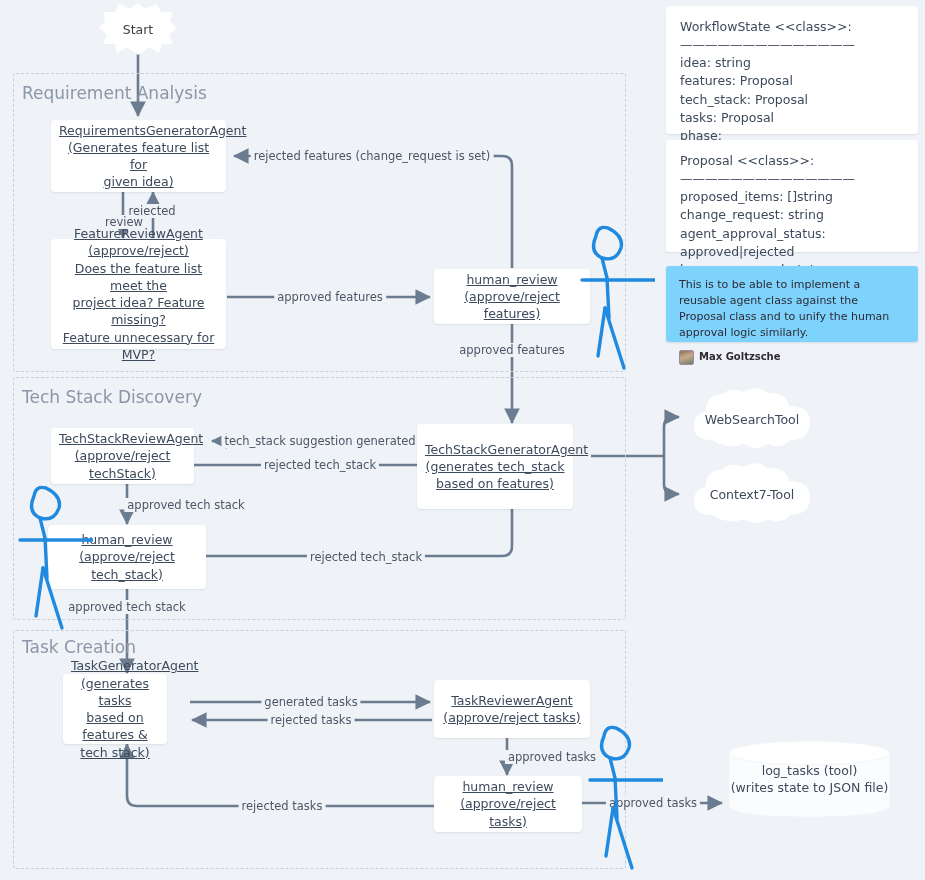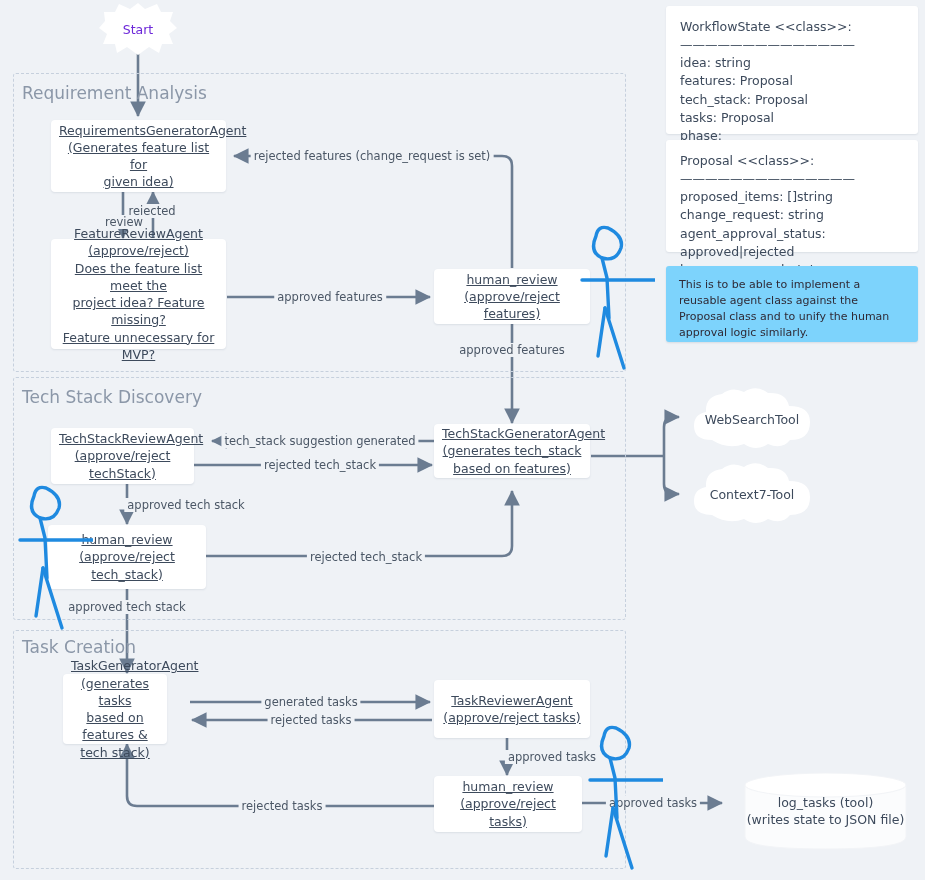--- a/index.html
+++ b/index.html
@@ -97,21 +97,21 @@
     position:absolute;z-index:4;
     display:flex;align-items:center;justify-content:center;
     color:#3d4a5c;font-size:12.5px;text-align:center;line-height:1.4;
   }
   .dbnode svg{position:absolute;left:0;top:0;}
   .dbnode span{position:relative;z-index:2;white-space:pre-line;}
   .stick{position:absolute;z-index:6;}
   .startnode{
     position:absolute;z-index:4;
     display:flex;align-items:center;justify-content:center;
-    color:#6d28d9;font-size:12.5px;
+    color:#404040;font-size:12.5px;
   }
   .startnode svg{position:absolute;left:0;top:0;}
   .startnode span{position:relative;z-index:2;}
 </style>
 </head>
 <body>
 
 <div id="canvas">
 
   <div class="section" style="left:13px;top:73px;width:611px;height:297px;"></div>
@@ -223,21 +223,21 @@
   <div class="node" style="left:434px;top:269px;width:156px;height:55px;">
     <span>human_review
 (approve/reject features)</span>
   </div>
 
   <div class="node" style="left:51px;top:428px;width:143px;height:56px;">
     <span>TechStackReviewAgent
 (approve/reject techStack)</span>
   </div>
 
-  <div class="node" style="left:434px;top:424px;width:156px;height:54px;">
+  <div class="node" style="left:417px;top:424px;width:156px;height:85px;">
     <span>TechStackGeneratorAgent
 (generates tech_stack
 based on features)</span>
   </div>
 
   <div class="node" style="left:48px;top:525px;width:158px;height:64px;">
     <span>human_review
 (approve/reject
 tech_stack)</span>
   </div>
@@ -266,21 +266,21 @@
     <span>WebSearchTool</span>
   </div>
 
   <div class="cloudnode" style="left:686px;top:461px;width:132px;height:66px;">
     <svg width="132" height="66" viewBox="0 0 132 66">
       <path d="M26,54 Q8,54 8,40 Q8,28 20,26 Q19,10 36,8 Q46,0 58,6 Q70,-2 82,7 Q100,6 103,20 Q124,20 124,36 Q124,54 104,54 Q96,64 82,58 Q70,66 58,58 Q42,64 26,54 Z" fill="#ffffff"></path>
     </svg>
     <span>Context7-Tool</span>
   </div>
 
-  <div class="dbnode" style="left:728px;top:772px;width:163px;height:78px;margin-left:16px;">
+  <div class="dbnode" style="left:728px;top:740px;width:163px;height:78px;">
     <svg width="163" height="78" viewBox="0 0 163 78">
       <path d="M1,13 L1,65 Q1,77 81.5,77 Q162,77 162,65 L162,13 Z" fill="#fbfcfd" stroke="#f2f4f7" stroke-width="1"></path>
       <ellipse cx="81.5" cy="13" rx="80.5" ry="12" fill="#ffffff" stroke="#f2f4f7" stroke-width="1"></ellipse>
     </svg>
     <span>log_tasks (tool)
 (writes state to JSON file)</span>
   </div>
 
   <div class="edge-label" style="left:372px;top:156px;">rejected features (change_request is set)</div>
   <div class="edge-label" style="left:152px;top:211px;">rejected</div>
@@ -308,15 +308,19 @@
 
   <div class="note" style="left:666px;top:140px;width:252px;height:112px;">Proposal &lt;&lt;class&gt;&gt;:
 ——————————————
 proposed_items: []string
 change_request: string
 agent_approval_status: approved|rejected
 human_approval_status: approved|rejected</div>
 
   <div class="comment" style="left:666px;top:266px;width:252px;height:76px;">
     <div class="body">This is to be able to implement a reusable agent class against the Proposal class and to unify the human approval logic similarly.</div>
+    <div class="author">
+      <span class="avatar"></span>
+      <span>Max Goltzsche</span>
+    </div>
   </div>
 
 </div>
 
 </body></html>

